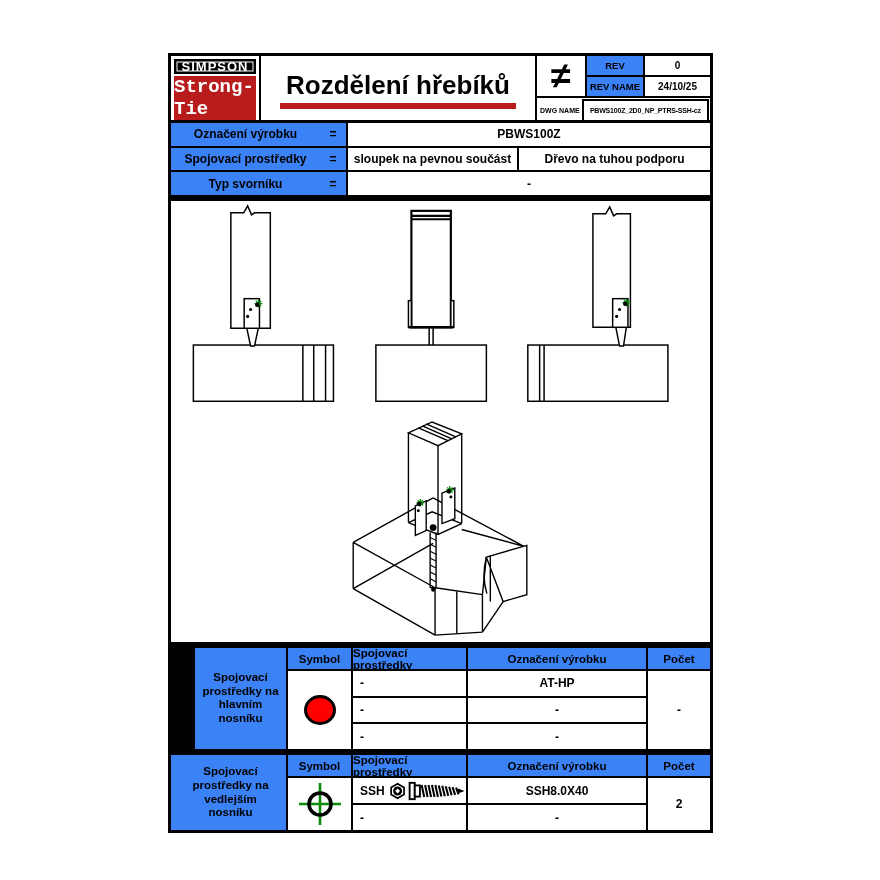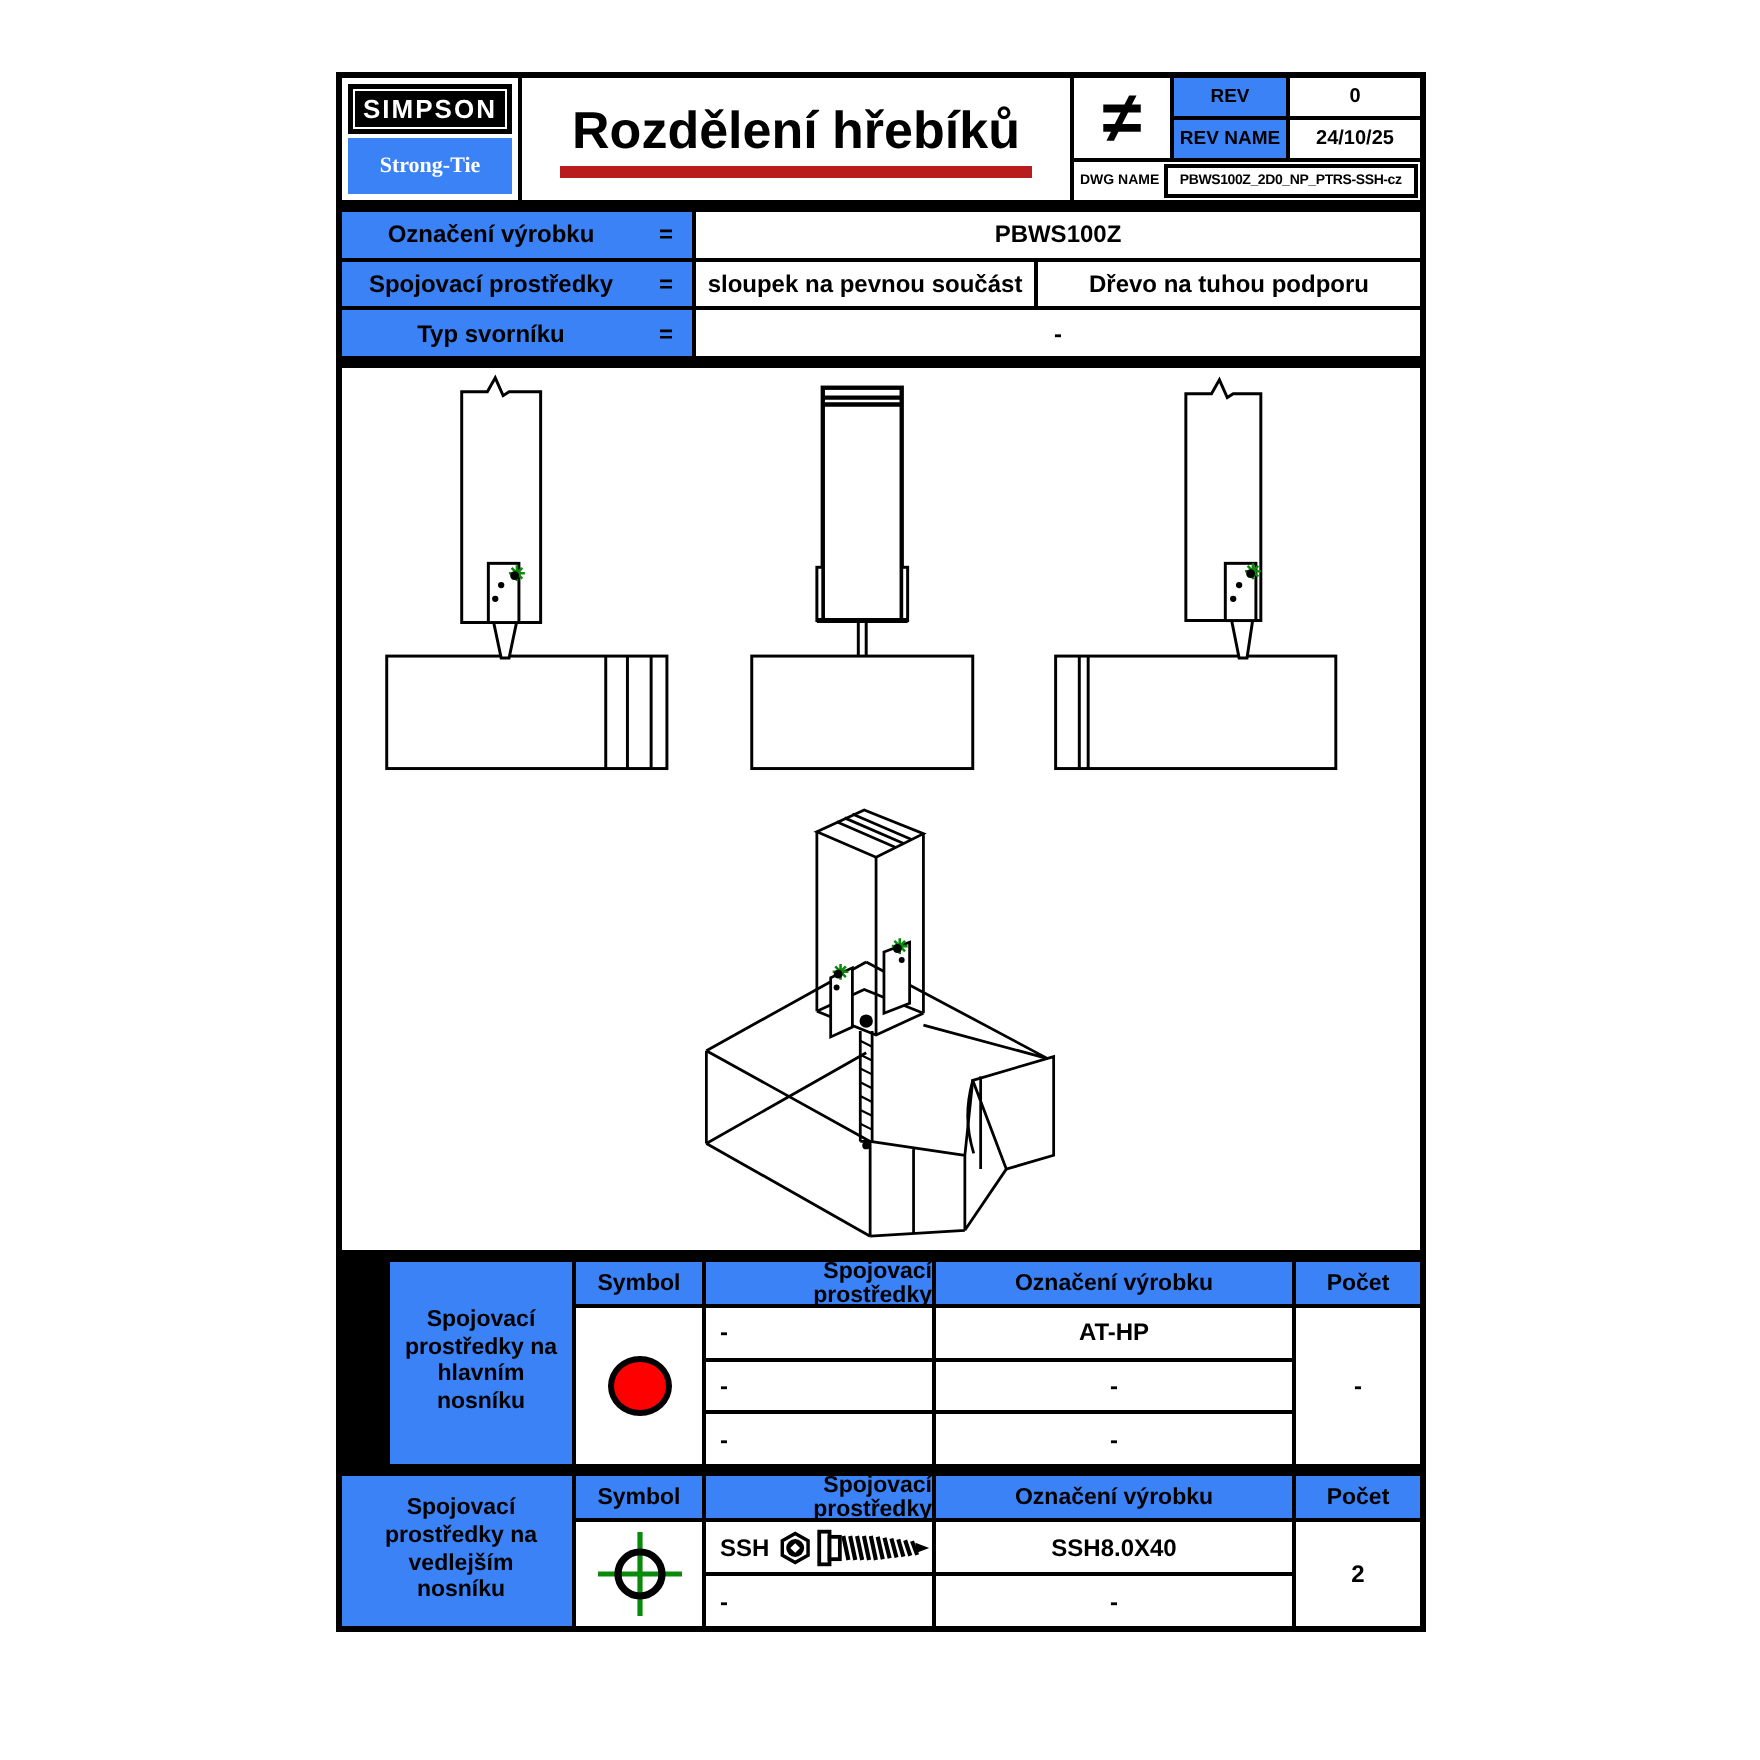--- a/index.html
+++ b/index.html
@@ -1,26 +1,26 @@
 <!DOCTYPE html>
 <html><head>
 <meta charset="utf-8">
 <style>
   * { margin:0; padding:0; box-sizing:border-box; }
   html,body { width:880px; height:880px; background:#fff; font-family:"Liberation Sans", sans-serif; }
-  .sheet { position:absolute; left:168px; top:36px; width:545px; height:780px; }
+  .sheet { position:absolute; left:168px; top:53px; width:545px; height:780px; }
   .sec { position:absolute; left:0; width:545px; border:3px solid #000; background:#000; }
 
   
   .header { top:0; height:67px; display:grid; grid-template-columns:88px 1fr 173px; gap:2px; }
   .logo-cell { background:#fff; padding:3px 3px; display:flex; flex-direction:column; gap:2px; }
   .logo-top { background:#000; color:#fff; flex:1; display:flex; align-items:center; justify-content:center;
               font-weight:bold; font-size:13px; letter-spacing:1px; box-shadow:inset 0 0 0 2.5px #000, inset 0 0 0 3.5px #fff; }
-  .logo-bot { background:#3b82f6; color:#fff; flex:1.15; display:flex; align-items:center; justify-content:center;
-              font-family:Liberation Serif, serif; font-weight:bold; font-size:11px; }
+  .logo-bot { background:#b91c1c; color:#fff; flex:1.15; display:flex; align-items:center; justify-content:center;
+              font-family:Liberation Mono, monospace; font-weight:bold; font-size:19px; }
   .title-cell { background:#fff; display:flex; align-items:center; justify-content:center; }
   .title-cell span { font-size:26px; font-weight:bold; border-bottom:6px solid #b91c1c; padding:0 6px 2px 6px; }
   .rev-block { background:#000; display:grid; grid-template-columns:48px 56px 1fr; grid-template-rows:19px 19px 1fr; gap:2px; }
   .neq { grid-row:1 / span 2; display:flex; align-items:center; justify-content:center;
          font-size:36px; font-weight:900; line-height:1; }
   .rev-lbl { font-size:9.5px; } .rev-val { font-size:10px; }
   .dwg-row { grid-column:1 / span 3; display:flex; align-items:stretch; background:#fff; }
   .dwg-lbl { font-size:7px; font-weight:bold; display:flex; align-items:center; padding:0 1px 0 3px; white-space:nowrap; }
   .dwg-box { flex:1; border:2px solid #000; margin:1px; display:flex; align-items:center; justify-content:center;
              font-size:7px; font-weight:bold; white-space:nowrap; overflow:hidden; letter-spacing:-0.2px; }
@@ -42,21 +42,21 @@
   .drawing .inner { width:100%; height:100%; background:#fff; }
   svg { display:block; }
 
   
   .ftable { display:grid; grid-template-columns:115px 63px 113px 178px 1fr; gap:2px; }
   .t1 { top:592px; height:107px; grid-template-rows:21px 1fr 1fr 1fr; }
   .t2 { top:699px; height:81px; grid-template-rows:21px 1fr 1fr; }
   .side-label { grid-column:1; font-size:11.5px; text-align:center; line-height:1.18; padding:0 6px; }
   .t1 .side-label { grid-row:1 / span 4;margin-left:24px; }
   .t2 .side-label { grid-row:1 / span 3;padding-left:10px; }
-  .hcell { font-size:11.5px;text-align:right; }
+  .hcell { font-size:11.5px; }
   .sym1 { grid-column:2; grid-row:2 / span 3; }
   .sym2 { grid-column:2; grid-row:2 / span 2; }
   .cnt1 { grid-column:5; grid-row:2 / span 3; font-size:12px; }
   .cnt2 { grid-column:5; grid-row:2 / span 2; font-size:12px; }
   .fcell { justify-content:flex-start; padding-left:7px; font-size:12px; gap:4px; }
   .pcell { font-size:12px; }
   .red-circle { width:32px; height:30px; border-radius:50%; background:#fe0000; border:3px solid #000; }
 </style>
 </head>
 <body>

